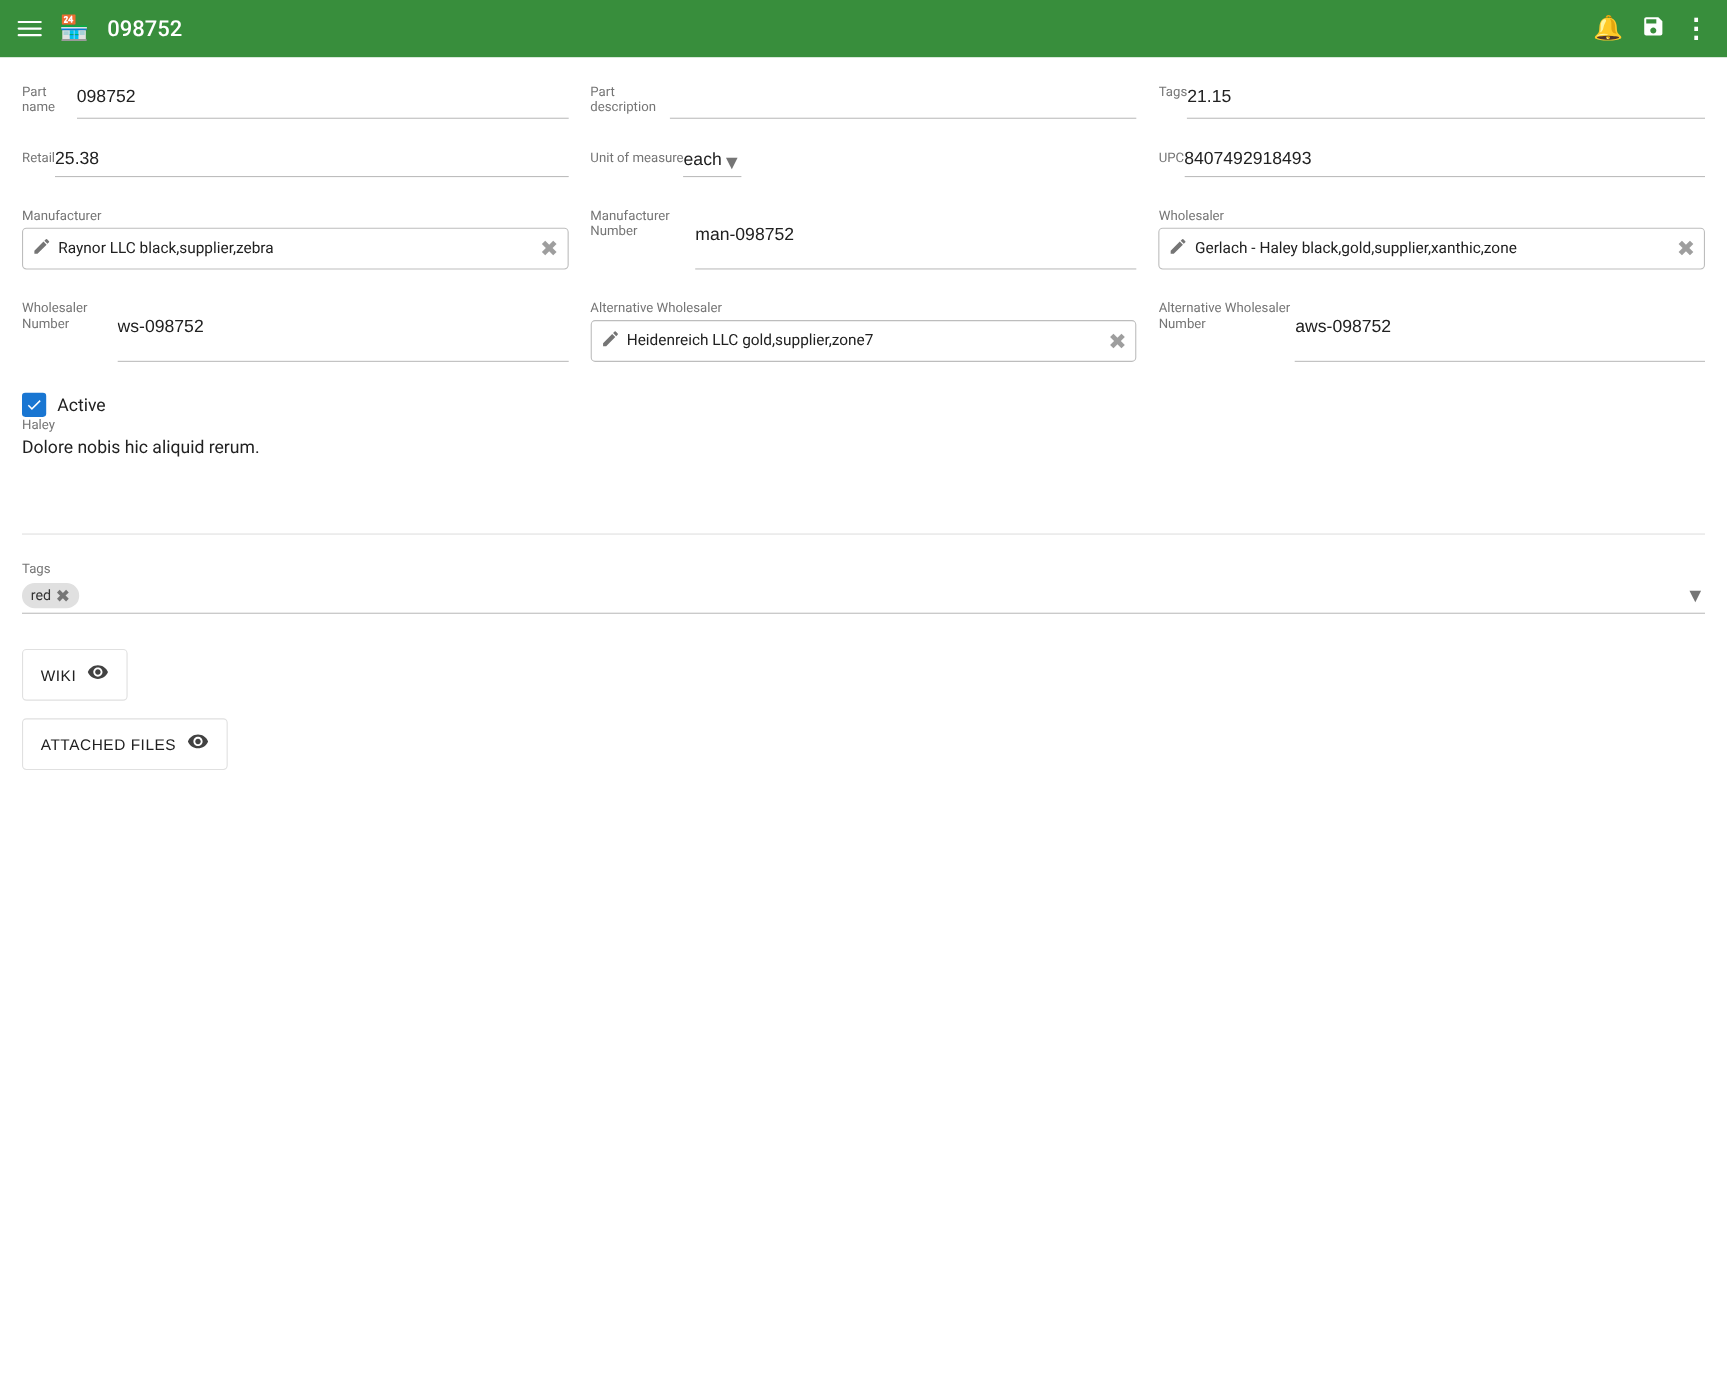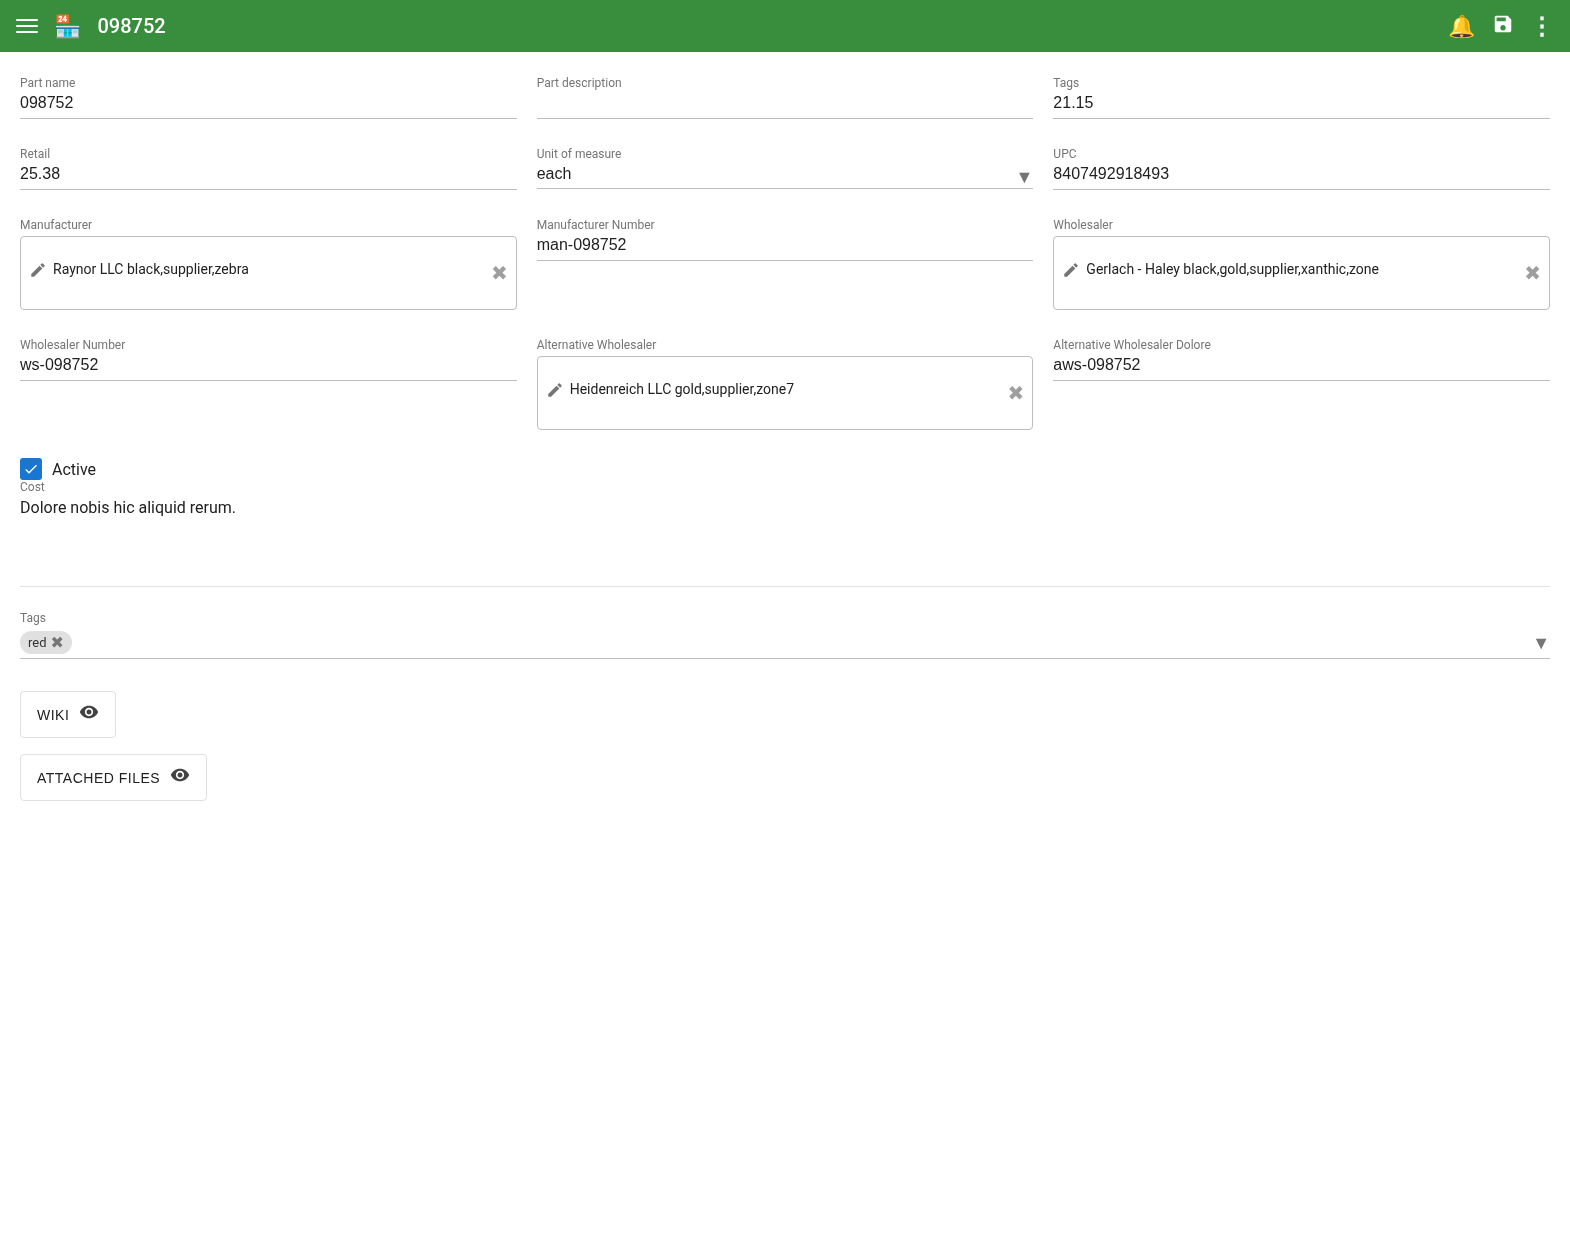--- a/index.html
+++ b/index.html
@@ -33,21 +33,20 @@
 
     
     .form-row {
       display: flex;
       gap: 20px;
       margin-bottom: 28px;
     }
     .form-field {
       flex: 1;
       display: flex;
-      flex-direction: column;
     }
     .form-field label {
       font-size: 12px;
       color: #757575;
       margin-bottom: 4px;
     }
     .form-field .field-input {
       font-size: 16px;
       color: #212121;
       border: none;
@@ -76,24 +75,24 @@
       cursor: pointer;
     }
     .select-arrow {
       color: #757575;
       font-size: 18px;
     }
 
     
     .supplier-field {
       display: flex;
-      align-items: flex-start;
+      align-items: center;
       border: 1px solid #BDBDBD;
       border-radius: 4px;
-      padding: 24px 8px;
+      padding: 6px 8px;
       gap: 6px;
     }
     .supplier-field .edit-icon {
       color: #757575;
       font-size: 18px;
       cursor: pointer;
       flex-shrink: 0;
     }
     .supplier-field .supplier-text {
       flex: 1;
@@ -343,36 +342,36 @@
         <span class="edit-icon">
           <svg width="18" height="18" viewBox="0 0 24 24" fill="#757575">
               <path d="M3 17.25V21h3.75L17.81 9.94l-3.75-3.75L3 17.25zM20.71 7.04c.39-.39.39-1.02 0-1.41l-2.34-2.34a1 1 0 0 0-1.41 0l-1.83 1.83 3.75 3.75 1.83-1.83z"></path>
             </svg>
         </span>
         <span class="supplier-text">Heidenreich LLC gold,supplier,zone7</span>
         <span class="clear-icon">✖</span>
       </div>
     </div>
     <div class="form-field">
-      <label>Alternative Wholesaler Dolore</label>
+      <label>Alternative Wholesaler Number</label>
       <input class="field-input" type="text" value="aws-098752" style="">
     </div>
   </div>
 
   <div class="active-row">
     <div class="checkbox-custom">
       <svg viewBox="0 0 24 24" fill="white">
           <path d="M9 16.17L4.83 12l-1.42 1.41L9 19 21 7l-1.41-1.41z"></path>
         </svg>
     </div>
     <span class="active-label">Active</span>
   </div>
 
   <div class="notes-section">
-    <label>Cost</label>
+    <label>Haley</label>
     <div class="notes-text" contenteditable="true" style="">Dolore nobis hic aliquid rerum.</div>
   </div>
 
   <hr class="divider">
 
   <div class="tags-section">
     <label>Tags</label>
     <div class="tags-input-row">
       <div class="tag-chip">
         <span>red</span>

